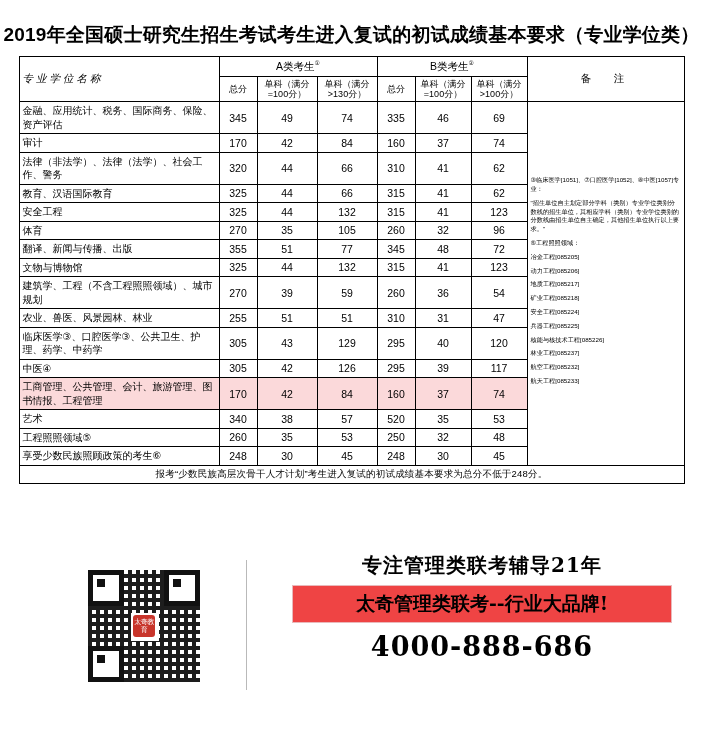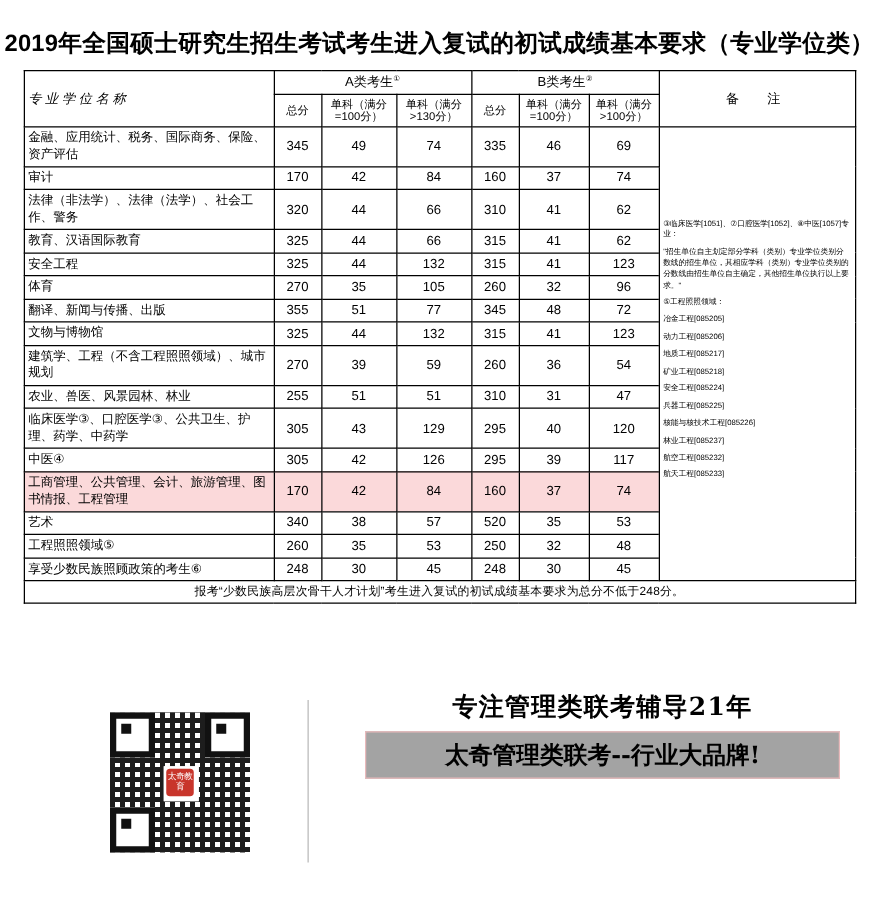--- a/index.html
+++ b/index.html
@@ -184,21 +184,21 @@
     font-family: "DejaVu Serif", "Liberation Serif", serif;
   }
   .ad-line1, .ad-line2 {
     font-size: 20px;
     font-weight: bold;
     letter-spacing: 1px;
     margin-bottom: 6px;
     white-space: nowrap;
   }
   .ad-band {
-    background: #a3a3a3;
+    background: #ef4444;
     border: 1px solid #e9b9bb;
     font-size: 19px;
     font-weight: bold;
     padding: 5px 4px;
     margin: 4px 20px 8px 20px;
     white-space: nowrap;
   }
   .ad-phone {
     font-size: 27px;
     font-weight: bold;
@@ -416,16 +416,17 @@
       <div class="qr"></div>
       <div class="finder f-tl"></div>
       <div class="finder f-tr"></div>
       <div class="finder f-bl"></div>
       <div class="qr-logo">太奇教育</div>
     </div>
     <div class="divider"></div>
     <div class="ad-text">
       <div class="ad-line1">专注管理类联考辅导21年</div>
       <div class="ad-band">太奇管理类联考--行业大品牌!</div>
+      <div class="ad-phone">4000-888-686</div>
     </div>
   </div>
 
 </div>
 
 </body></html>

